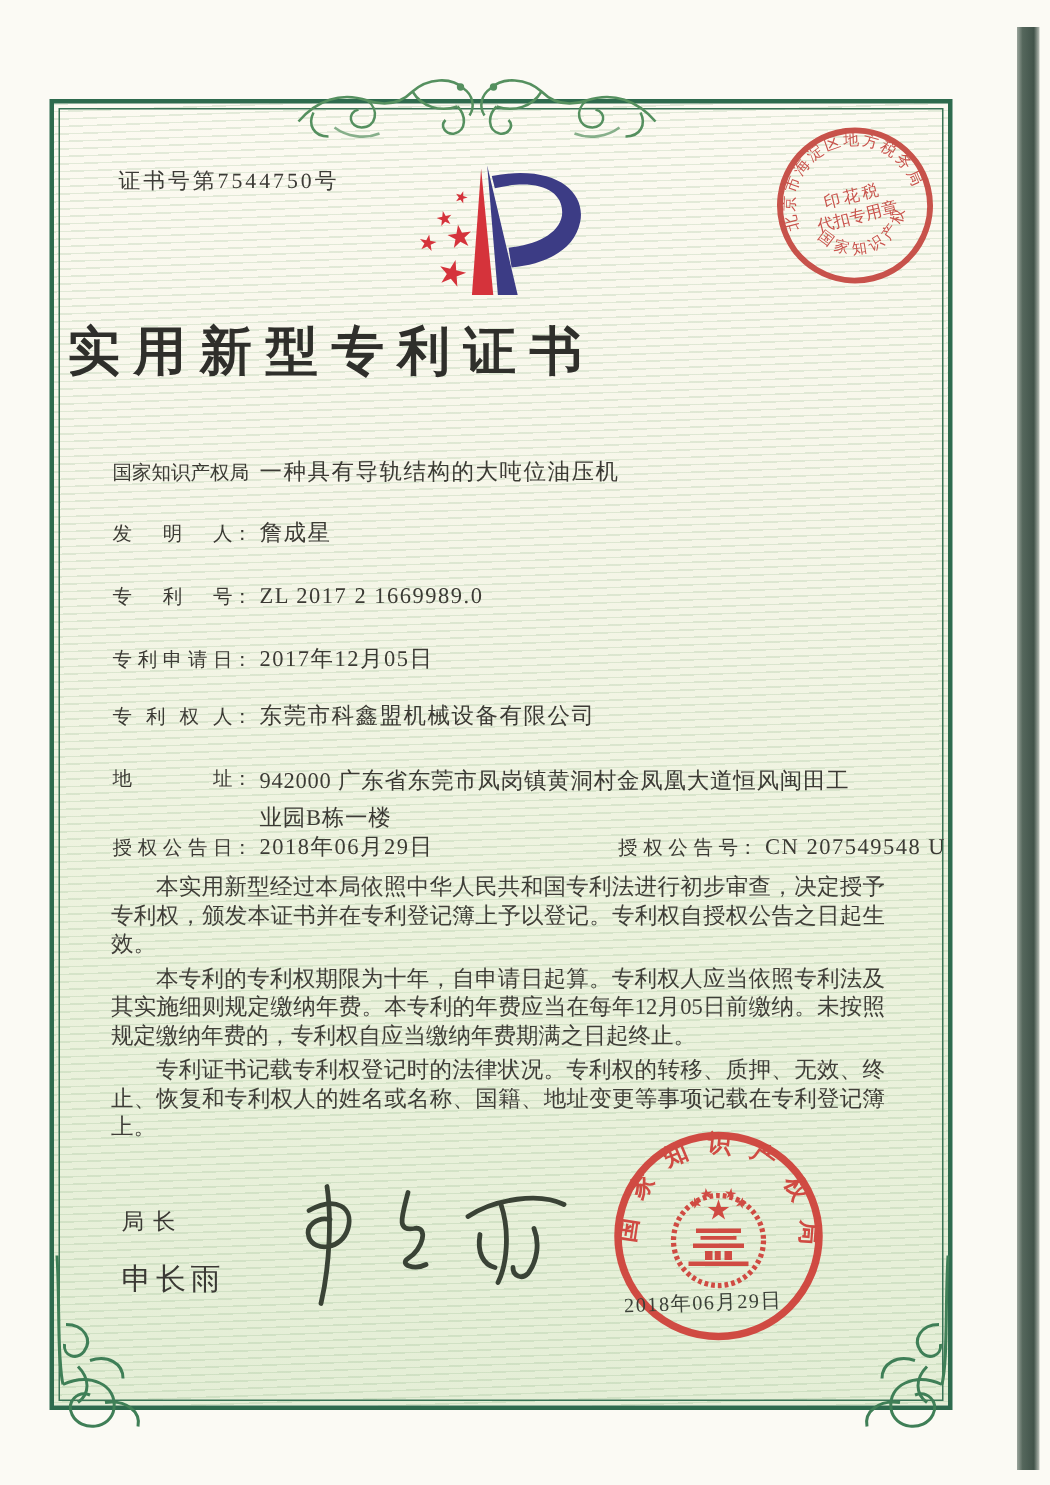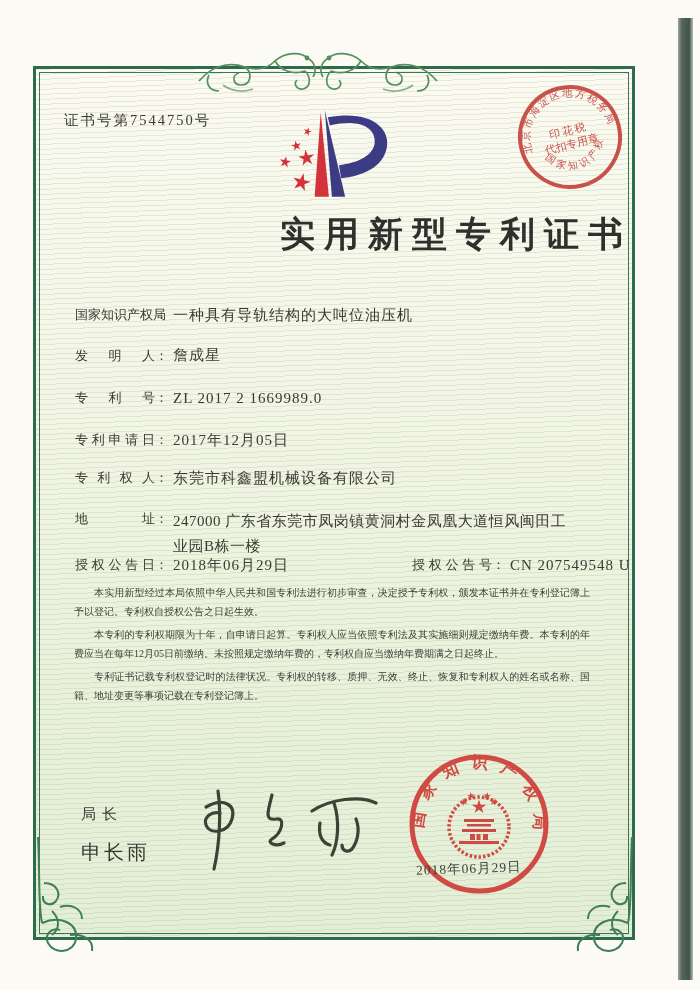--- a/index.html
+++ b/index.html
@@ -16,36 +16,36 @@
   }
   
   .frame{
     position:absolute;left:33px;top:66px;width:596px;height:868px;
     border:3px solid #2e6b4e;
     background-image:
       repeating-linear-gradient(178deg, rgba(125,170,120,0.20) 0 1px, rgba(255,255,255,0) 1px 5px),
       linear-gradient(180deg,#fcfaf1 0%,#f6f6e9 30%,#ecf2dd 62%,#e4eed6 100%);
   }
   .frame-inner{position:absolute;inset:3px;border:1px solid #3a7456;}
-  .cert-no{position:absolute;left:28px;top:42px;font-size:14.5px;letter-spacing:2px;color:#3c3b36;}
+  .cert-no{position:absolute;left:43px;top:42px;font-size:14.5px;letter-spacing:2px;color:#3c3b36;}
   .logo{position:absolute;left:240px;top:40px;width:122px;height:94px;}
   .tax-stamp{position:absolute;left:478px;top:12px;width:112px;height:112px;transform:rotate(-14deg);opacity:.92;}
   .title{
-    position:absolute;left:0;right:0;top:142px;text-align:right;
+    position:absolute;left:0;right:0;top:142px;text-align:left;
     font-size:35px;font-weight:700;letter-spacing:9px;text-indent:9px;color:#2f2f2b;
   }
   .fr{position:absolute;left:39px;font-size:15px;white-space:nowrap;color:#3b3a34;}
   .fr1{top:236px;} .fr2{top:278px;font-family:Liberation Mono, monospace;} .fr3{top:319px;} .fr4{top:361px;}
   .fr5{top:399px;} .fr6{top:440px;} .fr7{top:486px;width:560px;}
   .flabel{display:inline-block;width:80px;font-size:13px;text-align:justify;text-align-last:justify;vertical-align:top;line-height:20px;}
   .fcolon{font-size:13px;margin-right:5px;vertical-align:top;line-height:20px;}
   .fvalue{font-size:15px;letter-spacing:1px;vertical-align:top;line-height:20px;}
   .fvalue-addr{display:inline-block;width:405px;white-space:normal;line-height:25px;letter-spacing:.5px;}
   .pair2{position:absolute;left:337px;top:0;}
-  .paras{position:absolute;left:38px;top:514px;width:516px;font-size:10px;line-height:19px;
+  .paras{position:absolute;left:38px;top:514px;width:516px;font-size:15px;line-height:19px;
          text-align:justify;color:#3f3e38;}
   .paras p{margin:0 0 4px 0;text-indent:2em;}
   .sig-title{position:absolute;left:45px;top:736px;font-size:15px;letter-spacing:6px;color:#3a3934;}
   .sig-name{position:absolute;left:45px;top:770px;font-size:20px;letter-spacing:3px;color:#3a3934;}
   .sig{position:absolute;left:148px;top:712px;width:200px;height:95px;}
   .gov-seal{position:absolute;left:368px;top:680px;width:150px;height:150px;opacity:.93;}
   .seal-date{position:absolute;left:380px;top:790px;width:160px;font-size:13.5px;letter-spacing:1px;
              color:#3b4038;transform:rotate(-2deg);}
   .footer{position:absolute;left:0;right:0;top:845px;text-align:center;font-size:13px;letter-spacing:2px;color:#3c3b36;}
   .dragon{position:absolute;left:157px;top:-24px;width:250px;height:54px;}
@@ -144,21 +144,21 @@
     <div class="fr fr3">
       <span class="flabel">专利号</span><span class="fcolon">：</span><span class="fvalue">ZL 2017 2 1669989.0</span>
     </div>
     <div class="fr fr4">
       <span class="flabel">专利申请日</span><span class="fcolon">：</span><span class="fvalue">2017年12月05日</span>
     </div>
     <div class="fr fr5">
       <span class="flabel">专利权人</span><span class="fcolon">：</span><span class="fvalue">东莞市科鑫盟机械设备有限公司</span>
     </div>
     <div class="fr fr6">
-      <span class="flabel">地址</span><span class="fcolon">：</span><span class="fvalue fvalue-addr">247000 广东省东莞市凤岗镇黄洞村金凤凰大道恒风闽田工业园B栋一楼</span>
+      <span class="flabel">地址</span><span class="fcolon">：</span><span class="fvalue fvalue-addr">942000 广东省东莞市凤岗镇黄洞村金凤凰大道恒风闽田工业园B栋一楼</span>
     </div>
     <div class="fr fr7">
       <span class="flabel">授权公告日</span><span class="fcolon">：</span><span class="fvalue">2018年06月29日</span>
       <span class="pair2">
         <span class="flabel">授权公告号</span><span class="fcolon">：</span><span class="fvalue">CN 207549548 U</span>
       </span>
     </div>
 
     <div class="paras">
       <p>本实用新型经过本局依照中华人民共和国专利法进行初步审查，决定授予专利权，颁发本证书并在专利登记簿上予以登记。专利权自授权公告之日起生效。</p>

